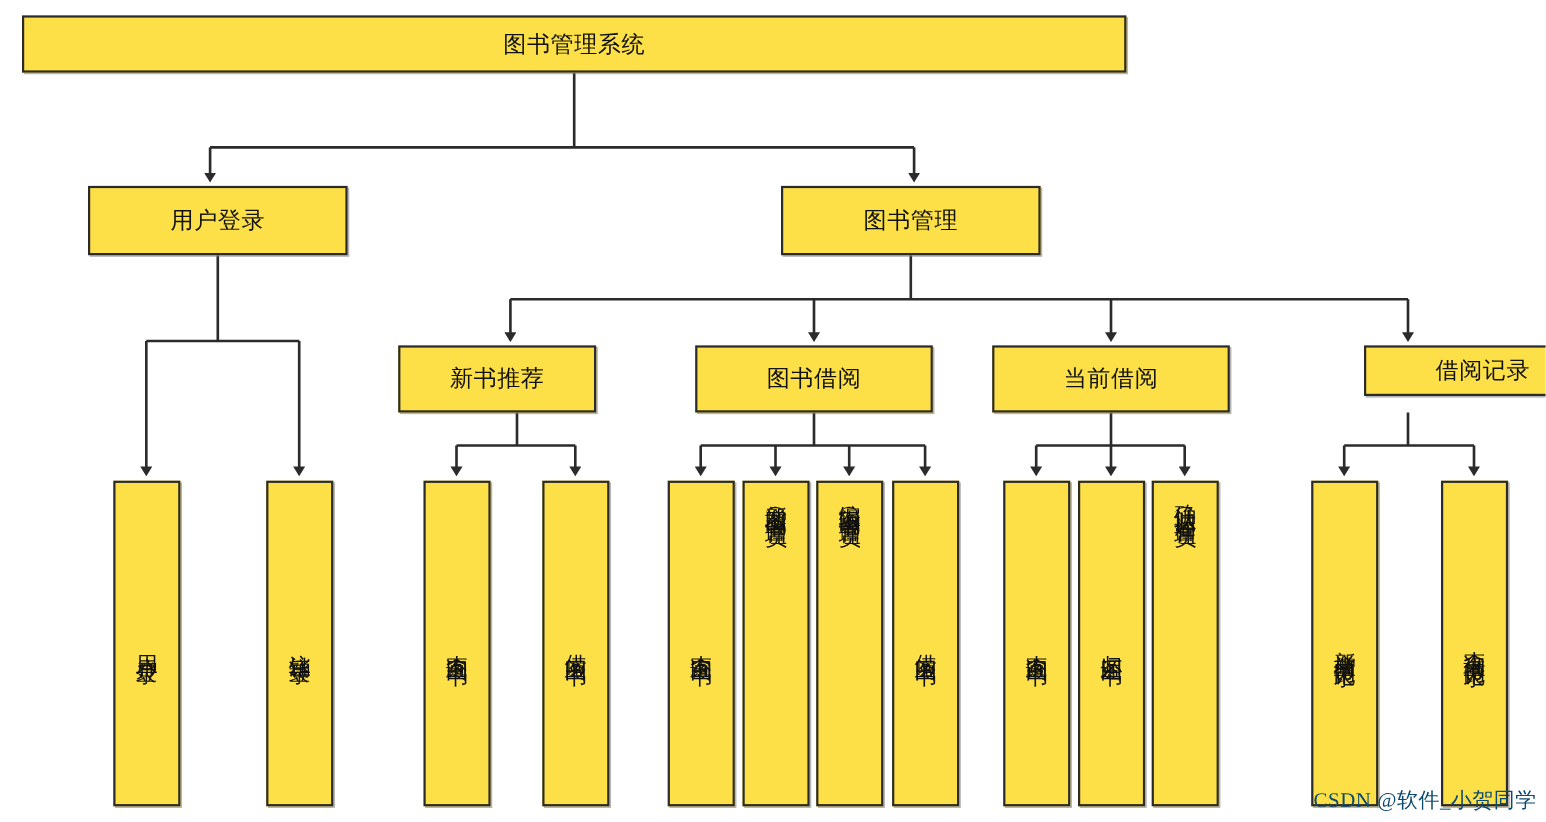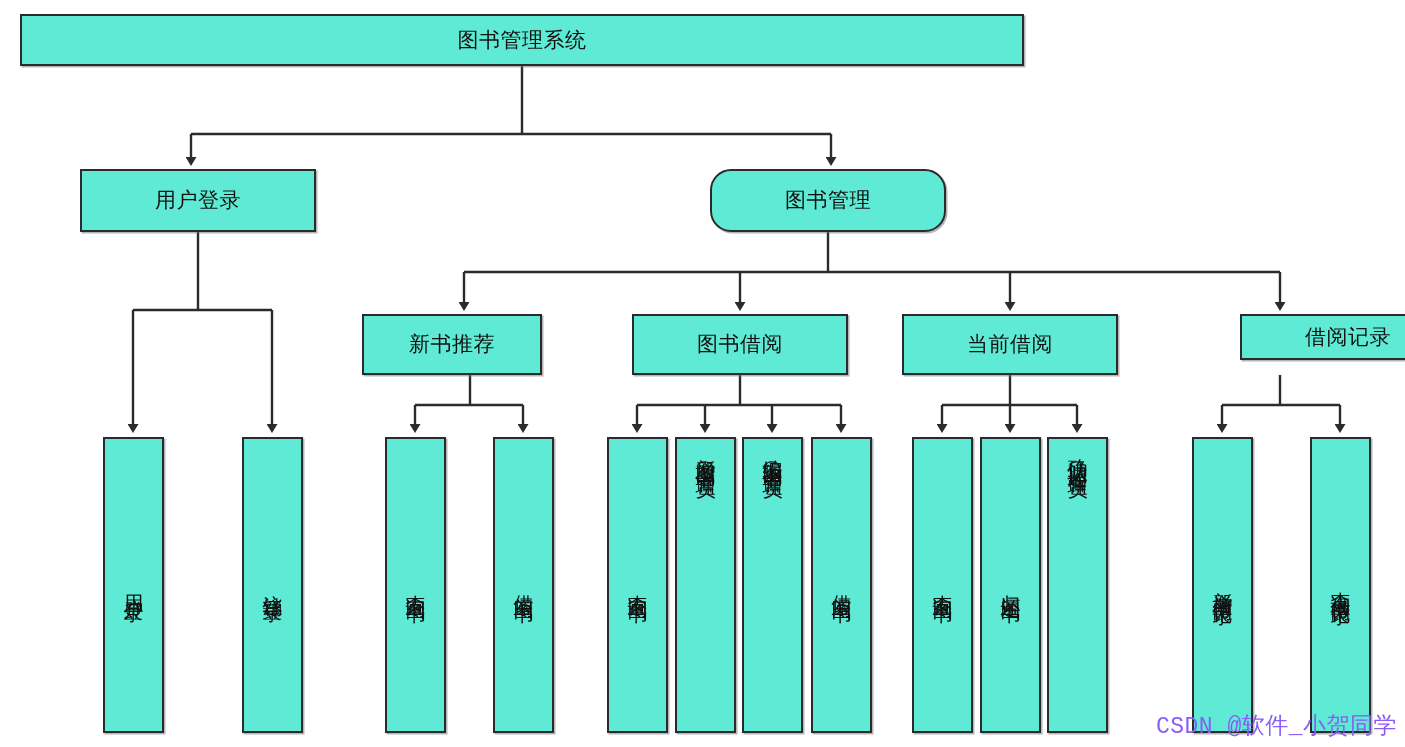--- a/index.html
+++ b/index.html
@@ -23,21 +23,21 @@
     position: absolute;
     left: 0;
     top: 0;
     width: 1405px;
     height: 747px;
     pointer-events: none;
   }
   .node {
     position: absolute;
     box-sizing: border-box;
-    background: #5eead4;
+    background: #fde047;
     border: 2px solid #2b2b2b;
     display: flex;
     align-items: center;
     justify-content: center;
     color: #111111;
     z-index: 2;
     box-shadow: 1.5px 1.5px 0 rgba(120,120,120,0.55);
   }
   .node .label {
     display: block;
@@ -62,26 +62,26 @@
     line-height: 1.05;
   }
   .node.vert.centered {
     align-items: center;
     padding-top: 0;
   }
   #watermark {
     position: absolute;
     right: 8px;
     bottom: 6px;
-    font-size: 23px;
-    color: #8b5cf6;
+    font-size: 19px;
+    color: #0c4a6e;
     letter-spacing: 0.5px;
     z-index: 5;
     white-space: nowrap;
-    font-family: Liberation Mono, monospace;
+    font-family: Liberation Serif, serif;
   }
 </style>
 </head>
 <body>
 
 <div id="diagram-root">
 
   <svg id="wires" viewBox="0 0 1405 747">
     <defs>
       <marker id="arrow" markerWidth="9" markerHeight="11" refX="1" refY="5.5" orient="auto" markerUnits="userSpaceOnUse">
@@ -132,21 +132,21 @@
     </g>
   </svg>
 
   <div class="node horiz" style="left:20px; top:14px; width:1004px; height:52px;">
     <span class="label">图书管理系统</span>
   </div>
 
   <div class="node horiz" style="left:80px; top:169px; width:236px; height:63px;">
     <span class="label">用户登录</span>
   </div>
-  <div class="node horiz" style="left:710px; top:169px; width:236px; height:63px;border-radius:21px;">
+  <div class="node horiz" style="left:710px; top:169px; width:236px; height:63px;">
     <span class="label">图书管理</span>
   </div>
 
   <div class="node horiz" style="left:362px; top:314px; width:180px; height:61px;">
     <span class="label">新书推荐</span>
   </div>
   <div class="node horiz" style="left:902px; top:314px; width:216px; height:61px;">
     <span class="label">当前借阅</span>
   </div>
   <div class="node horiz" style="left:632px; top:314px; width:216px; height:61px;">

